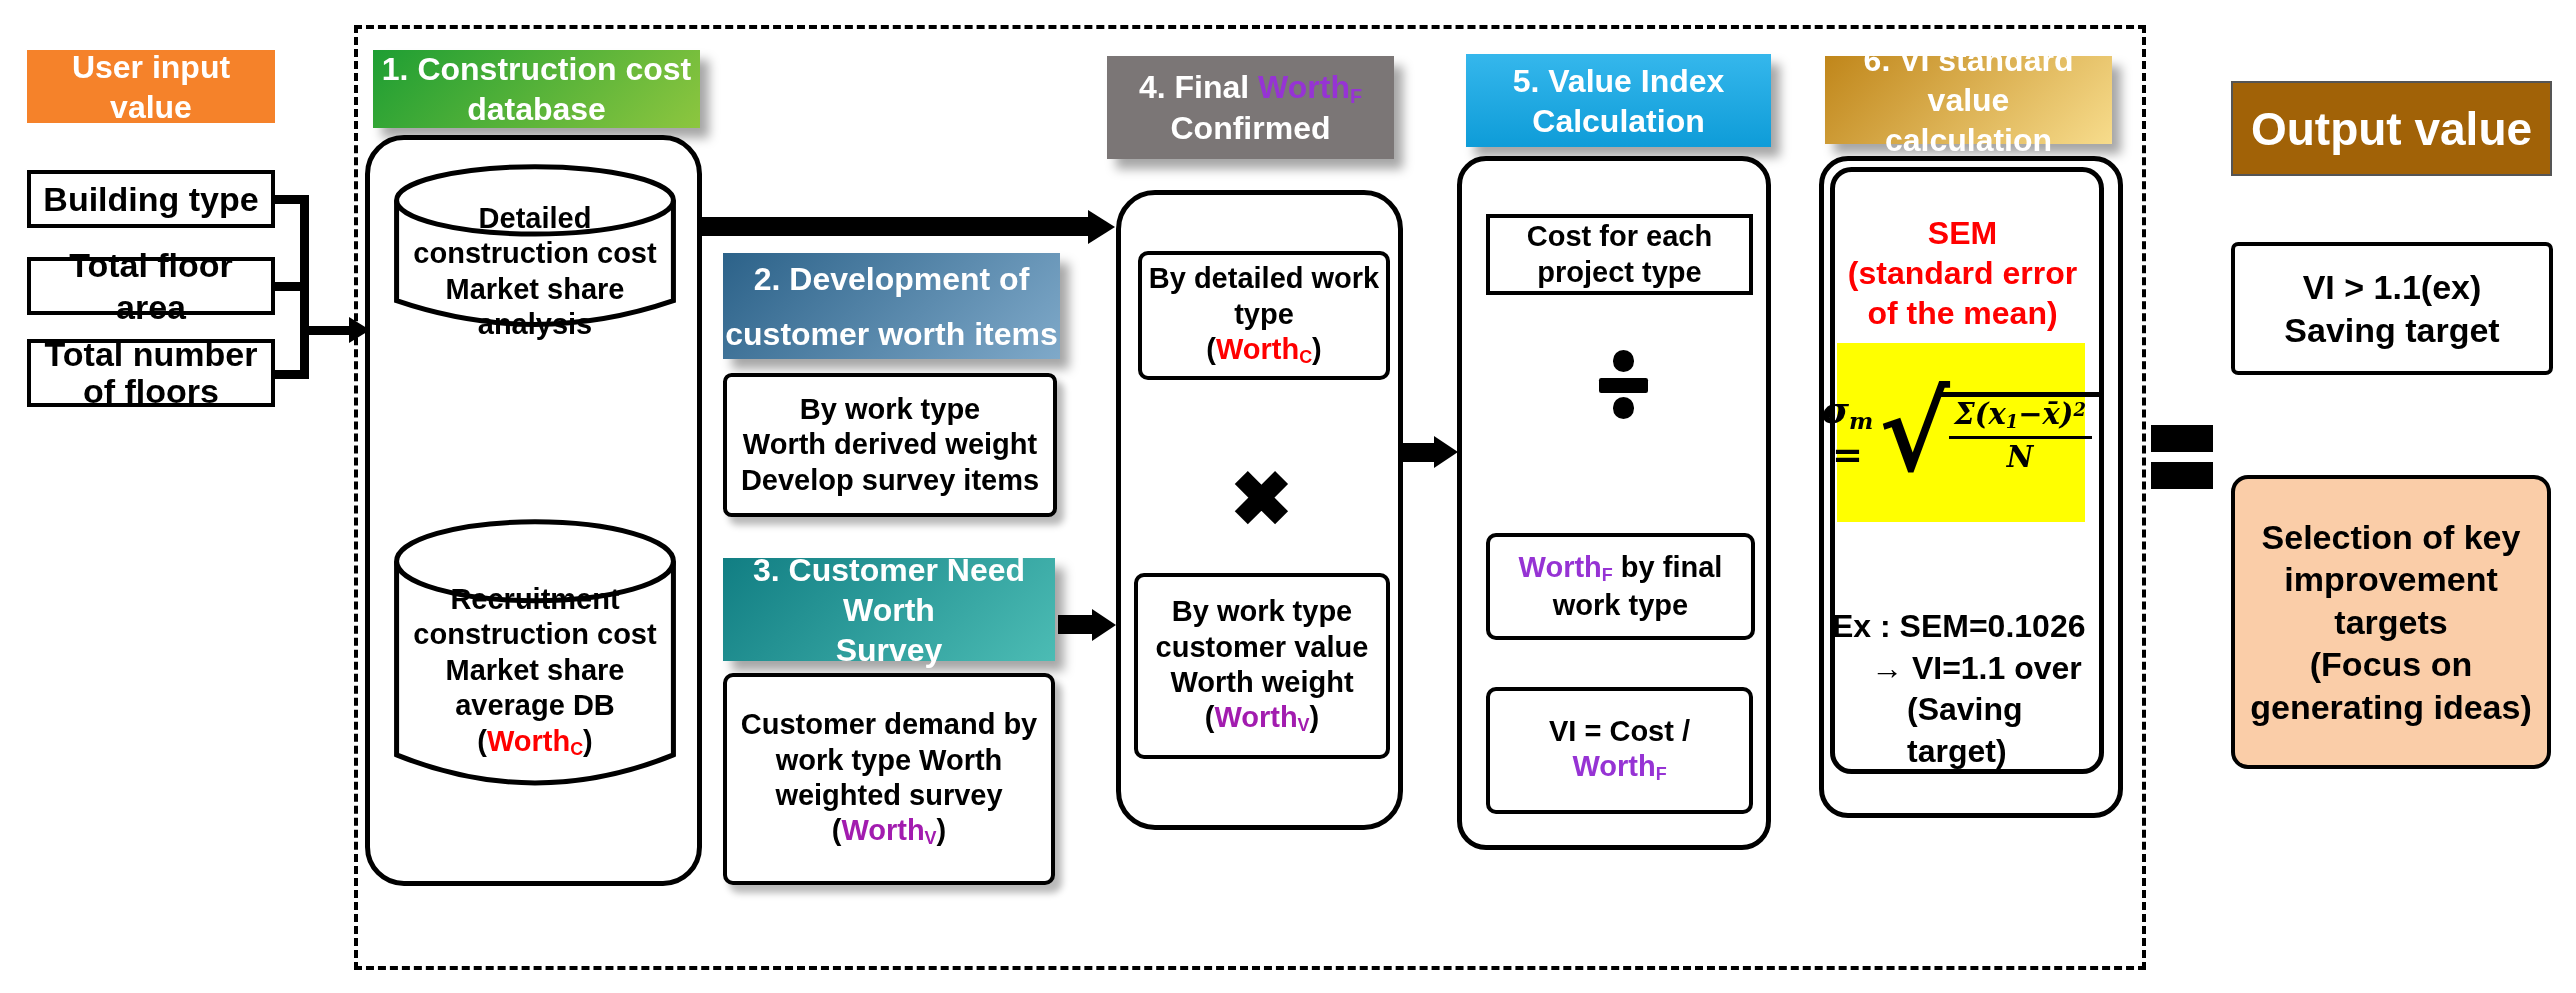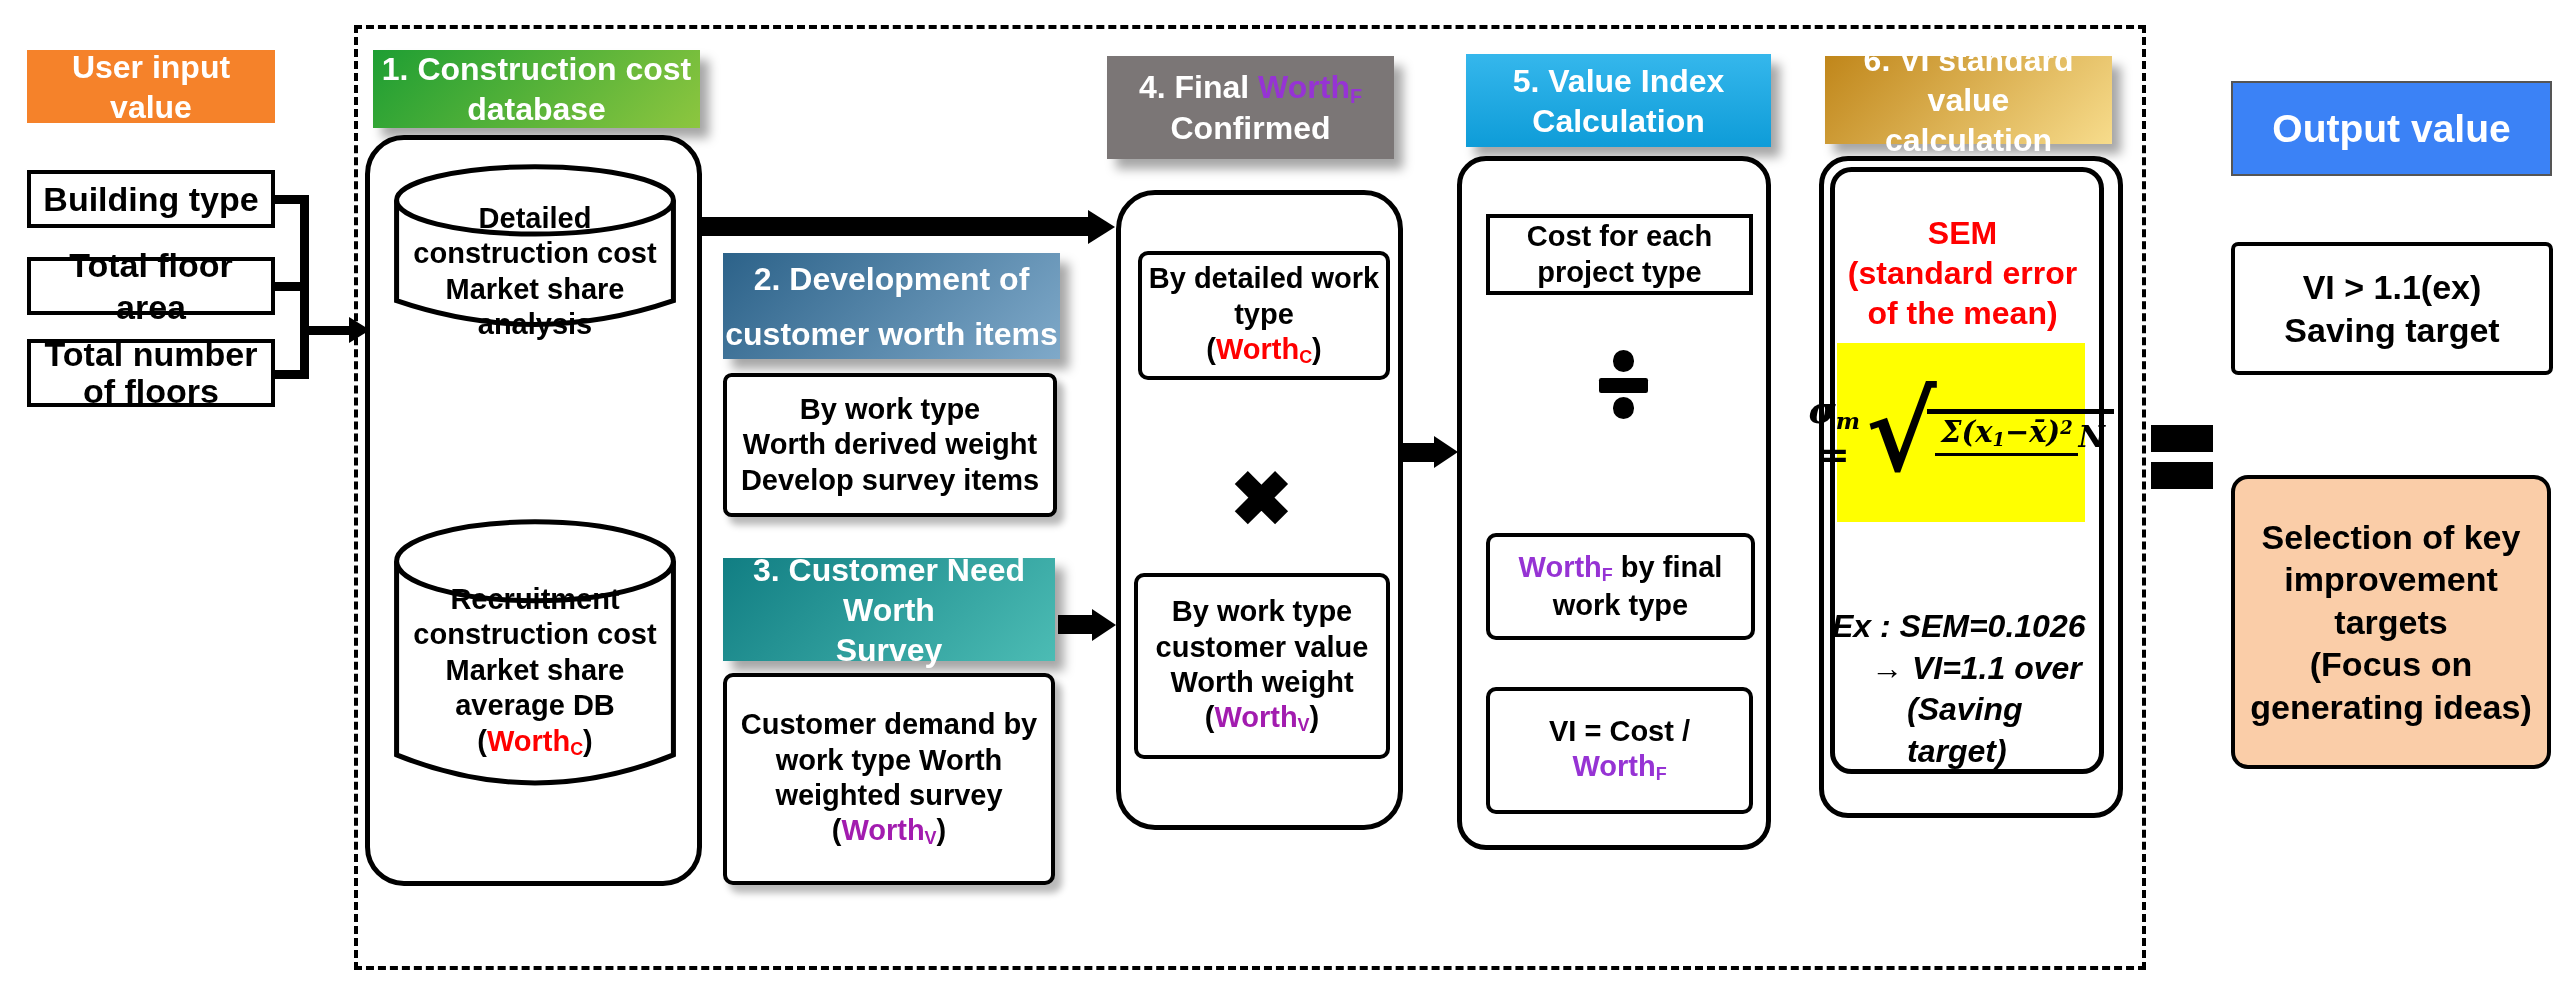--- a/index.html
+++ b/index.html
@@ -16,21 +16,21 @@
   .blue{color:#a21caf;}
   .purple{color:#9633d4;}
   sub{font-size:0.62em;vertical-align:-0.25em;}
   sup{font-size:0.62em;vertical-align:0.45em;}
   .bar{background:#000;}
   .tri-r{width:0;height:0;}
   .dashedbox{border:4.3px dashed #000;}
   .divide-bar{background:#000;border-radius:2.2px;}
   .dot{background:#000;border-radius:50%;}
   .formula{font-family:"DejaVu Serif",serif;font-style:italic;font-weight:bold;}
-  .frac{display:inline-flex;flex-direction:row;align-items:center;border-top:5px solid #000;padding:2.9px 8.6px 0 8.6px;margin-left:-10px;}
+  .frac{display:inline-flex;flex-direction:column;align-items:center;border-top:5px solid #000;padding:2.9px 8.6px 0 8.6px;margin-left:-10px;}
   .frac .num{border-bottom:3.6px solid #000;padding:0 5.7px 2.9px 5.7px;font-size:29px;line-height:1.1;}
   .frac .den{padding-top:2.9px;font-size:29px;line-height:1.1;}
   .sqrt{font-size:108px;line-height:0.82;font-weight:bold;font-style:normal;}
   .exline{font-size:32px;line-height:1.3;}
 </style>
 </head>
 <body>
 
 <div id="stage">
 
@@ -189,32 +189,32 @@
     <span class="formula" style="display:flex;align-items:center;">
       <span style="font-size:37px;"><span>σ</span><sub>m</sub><span> =</span></span>
       <span class="sqrt" style="margin-left:5.7px;">√</span>
       <span class="frac">
         <span class="num"><span>Σ(x</span><sub>1</sub><span>−x̄)</span><sup>2</sup></span>
         <span class="den">N</span>
       </span>
     </span>
   </div>
 
-  <div class="abs" style="left:1832px;top:606px;width:258px;font-style:italic;">
+  <div class="abs" style="left:1832px;top:606px;width:258px;">
     <div class="exline">Ex : SEM=0.1026</div>
     <div class="exline" style="padding-left:39px;">→  VI=1.1 over</div>
     <div class="exline" style="padding-left:75px;">(Saving target)</div>
   </div>
 
   <div class="abs" style="left:2151px;top:425px;width:62px;height:65px;">
     <div class="bar abs" style="left:0;top:0;width:62px;height:27px;"></div>
     <div class="bar abs" style="left:0;top:37px;width:62px;height:27px;"></div>
   </div>
 
-  <div class="abs ctr" style="left:2231px;top:81px;width:317px;height:91px;background:#3b82f6;border:2.9px solid #555;color:#fff;font-size:39px;">
+  <div class="abs ctr" style="left:2231px;top:81px;width:317px;height:91px;background:#a16207;border:2.9px solid #555;color:#fff;font-size:46px;">
     <span>Output value</span>
   </div>
 
   <div class="abs ctr wbox big" style="left:2231px;top:242px;width:314px;height:125px;border-radius:7.2px;box-shadow:none;">
     <span>VI  &gt; 1.1(ex)</span>
     <span>Saving target</span>
   </div>
 
   <div class="abs ctr big" style="left:2231px;top:475px;width:312px;height:286px;background:#FACDA8;border:4.3px solid #000;border-radius:17px;line-height:1.25;">
     <span>Selection of key</span>

